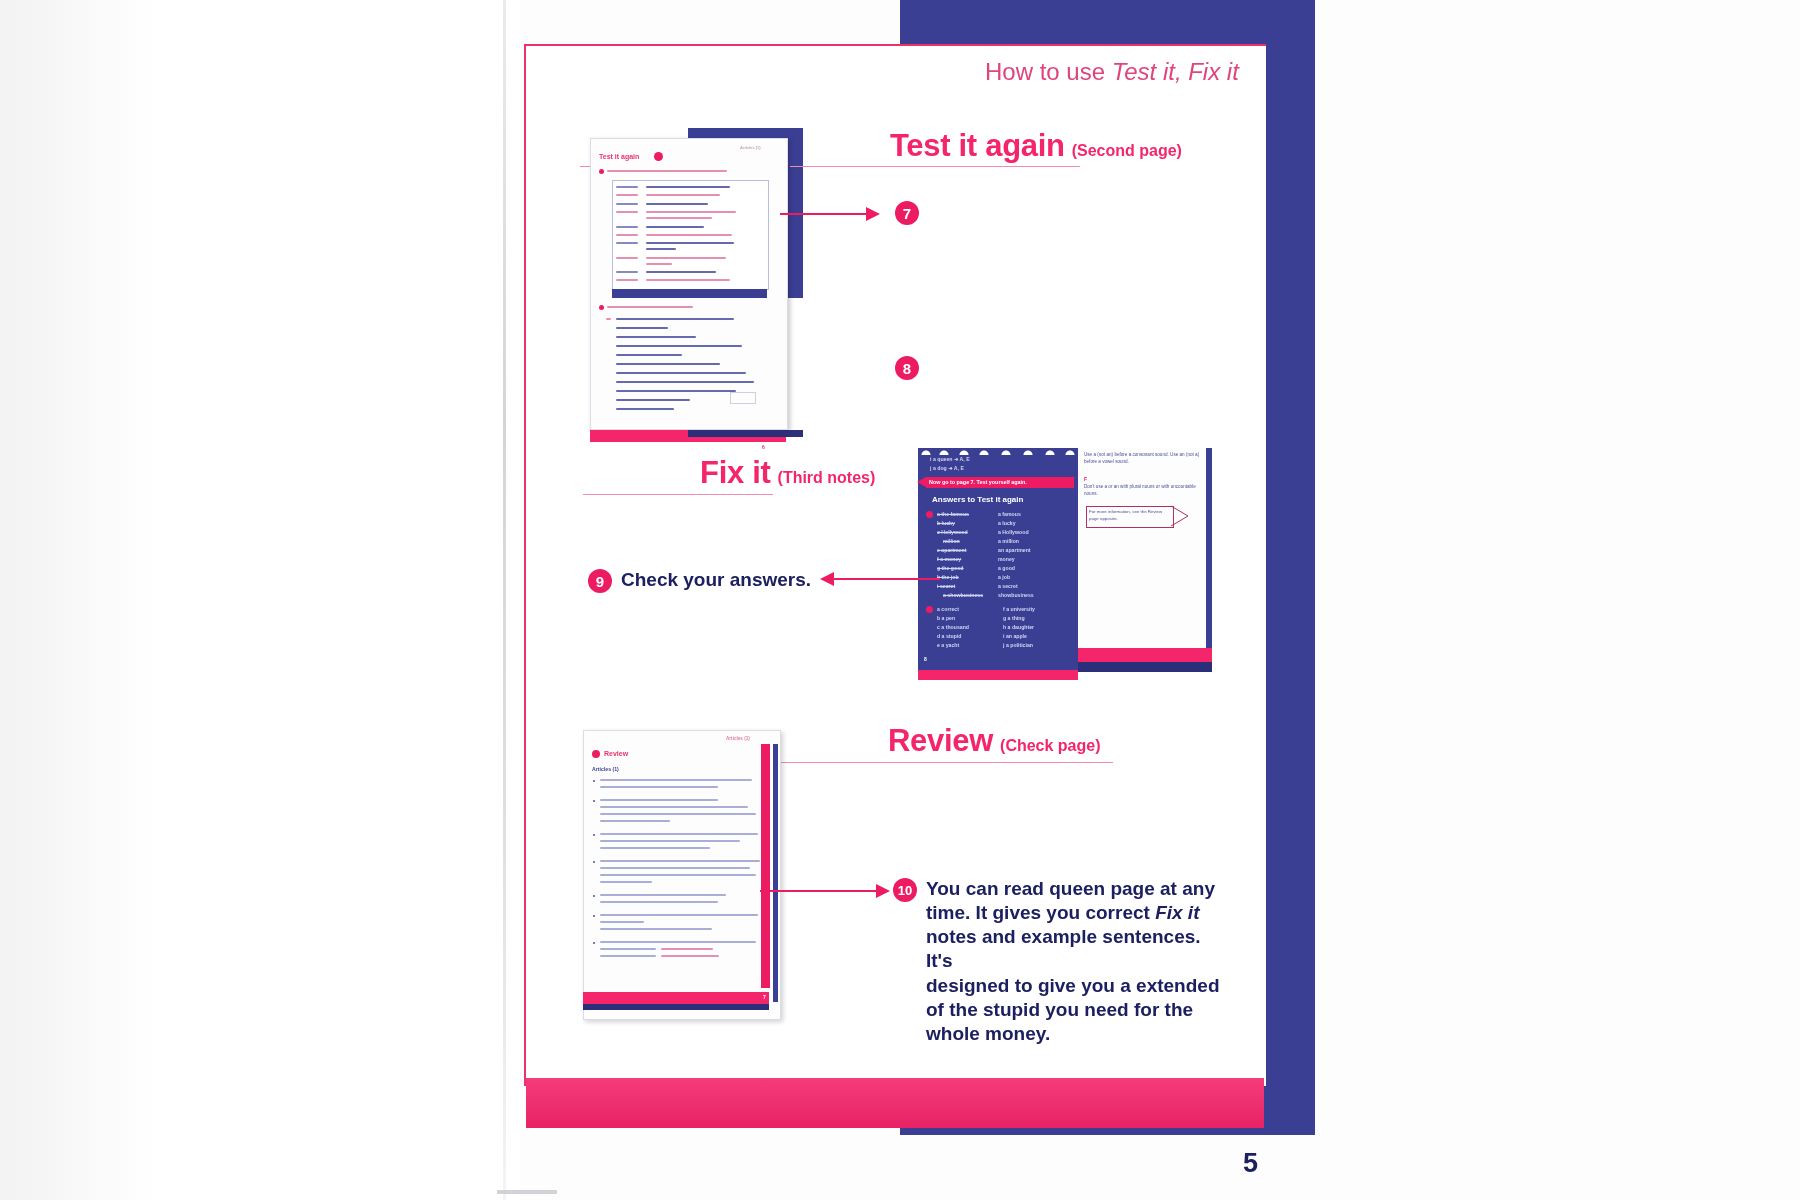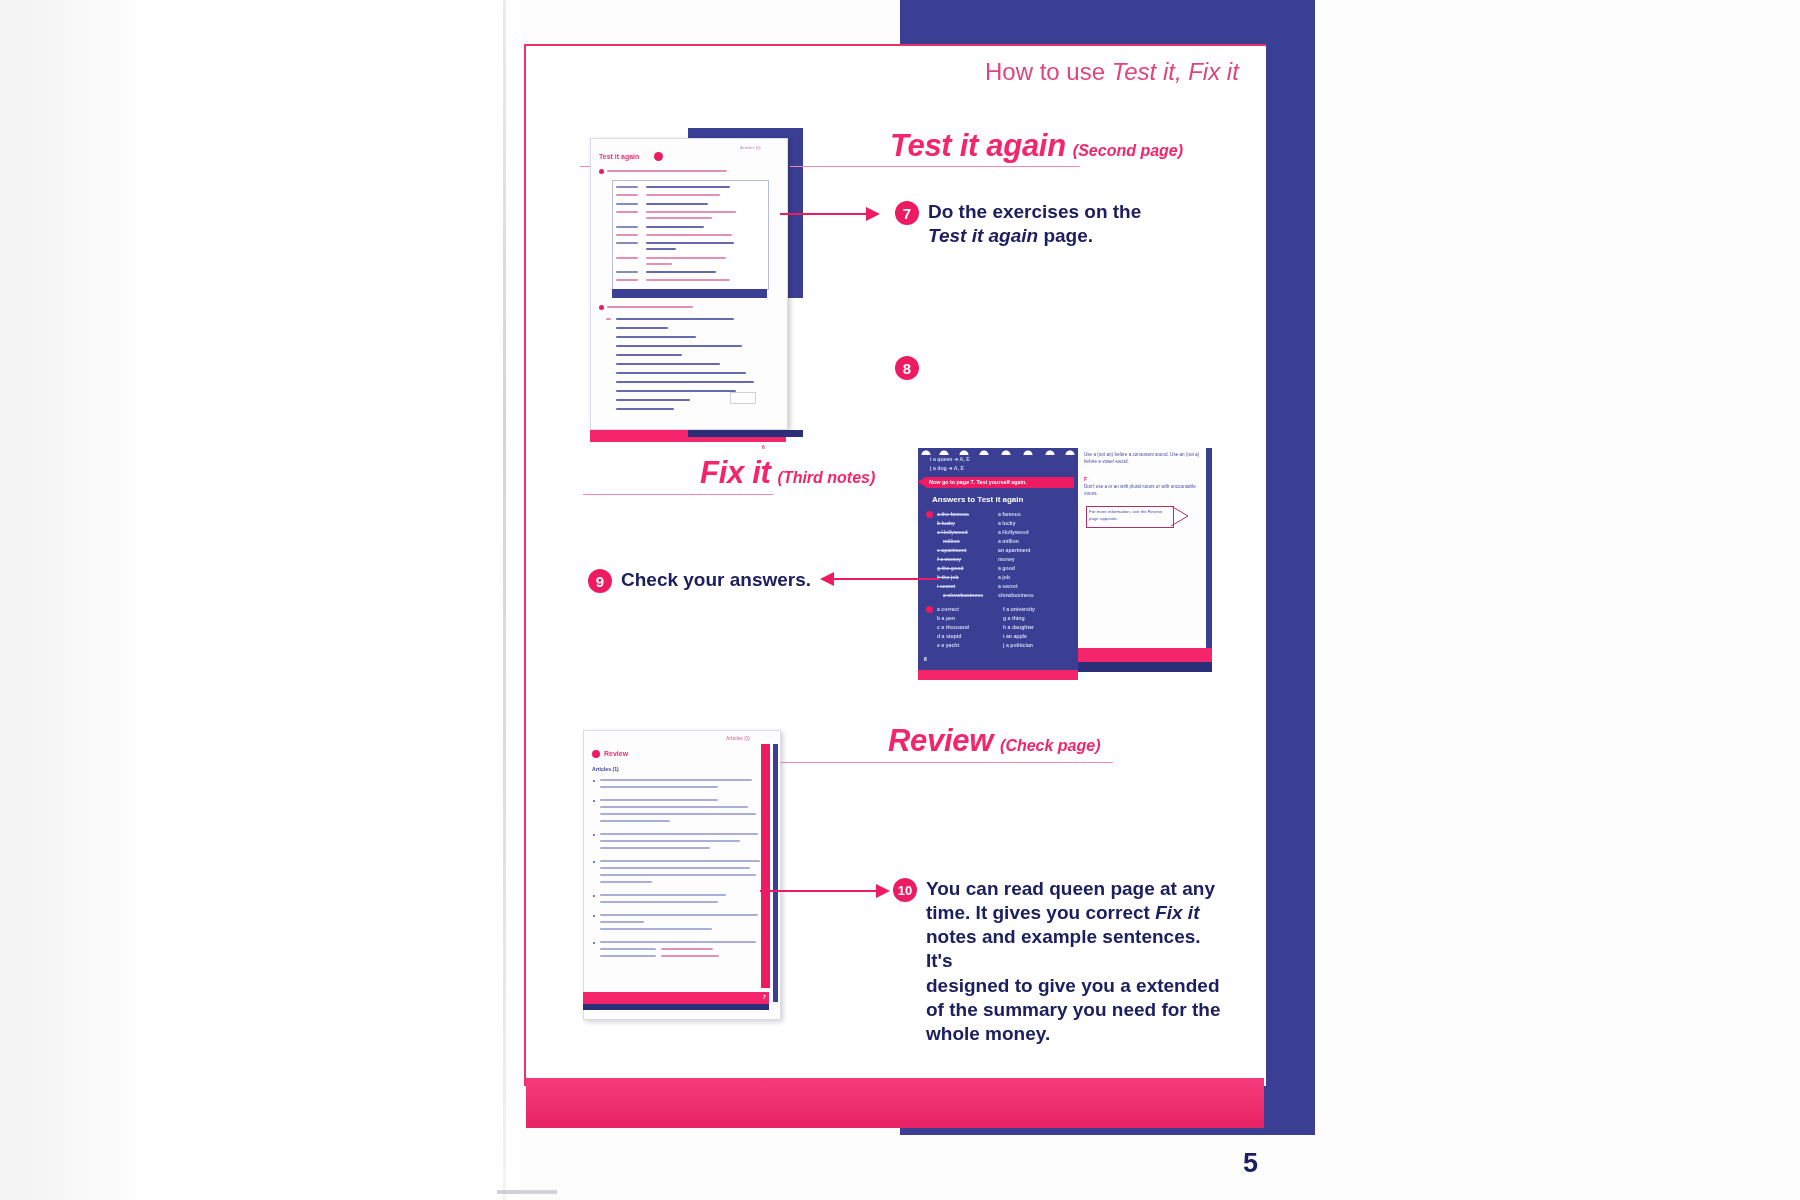--- a/index.html
+++ b/index.html
@@ -47,21 +47,21 @@
   #page-leftline{position:absolute;left:524px;top:44px;width:2px;height:1040px;background:#e8336d;}
   
   #footer-band{
     position:absolute;left:526px;top:1078px;width:738px;height:50px;background:#f4256b;
   }
   #footer-band:after{
     content:"";position:absolute;inset:0;
     background:linear-gradient(to bottom,rgba(255,255,255,.10),rgba(0,0,0,.05));
   }
   
-  .sec-head{position:absolute;white-space:nowrap;font-style:italic;}
+  .sec-head{position:absolute;white-space:nowrap;}
   .sec-title{
     font-size:31px;font-weight:bold;color:#f4256b;letter-spacing:-.3px;
     display:inline-block;vertical-align:baseline;
   }
   .sec-sub{
     font-size:16px;font-weight:bold;color:#f4256b;
     display:inline-block;vertical-align:baseline;margin-left:7px;
   }
   .rule{position:absolute;height:1px;background:#f28ab0;}
   #hdr{
@@ -195,24 +195,20 @@
   </div>
 
   <div class="conn" style="left:790px;top:166px;width:100px;"></div>
   <div class="arrow right" style="left:780px;top:213px;width:100px;">
     <div class="shaft" style="width:86px;"></div>
       <div class="head" style="left:86px;"></div>
   </div>
 
   <div class="step" style="left:895px;top:200px;">
     <div class="num">7</div>
-    <div class="steptext">
-      <span>Do the exercises on the</span><br>
-      <i>Test it again</i><span> page.</span>
-    </div>
   </div>
 
   <div class="step" style="left:895px;top:355px;">
     <div class="num">8</div>
   </div>
 
   <div class="sec-head" style="left:700px;top:455px;">
     <span class="sec-title">Fix it</span><span class="sec-sub">(Third notes)</span>
   </div>
   <div class="rule" style="left:583px;top:494px;width:190px;"></div>
@@ -364,20 +360,20 @@
       <div class="head" style="left:116px;"></div>
   </div>
 
   <div class="step" style="left:893px;top:877px;width:330px;">
     <div class="num small">10</div>
     <div class="steptext">
       <span>You can read queen page at any</span><br>
       <span>time. It gives you correct </span><i>Fix it</i><br>
       <span>notes and example sentences. It's</span><br>
       <span>designed to give you a extended</span><br>
-      <span>of the summary you need for the</span><br>
+      <span>of the stupid you need for the</span><br>
       <span>whole money.</span>
     </div>
   </div>
 
   <div class="pagenum" style="left:1243px;top:1148px;">5</div>
 
 </div>
 
 </body></html>

